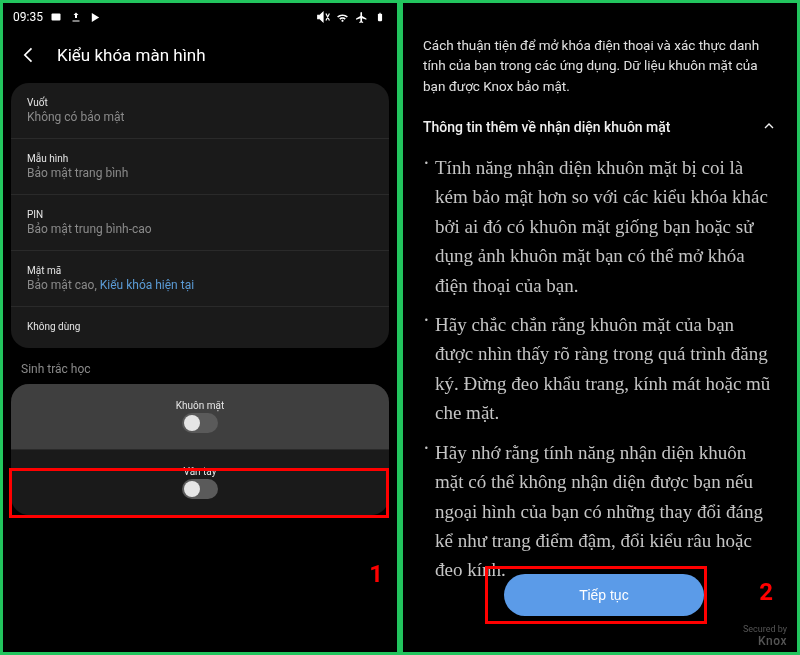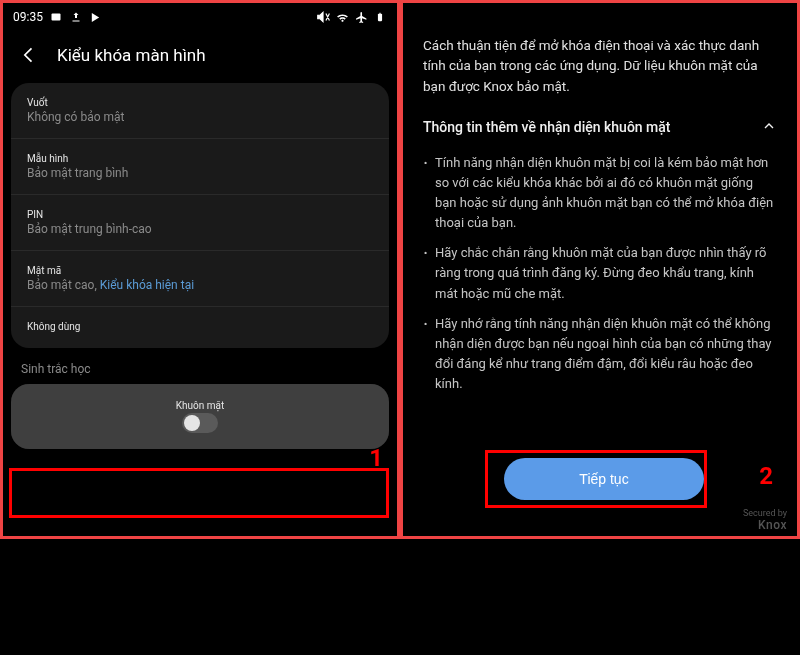--- a/index.html
+++ b/index.html
@@ -5,23 +5,23 @@
   * { margin: 0; padding: 0; box-sizing: border-box; }
   body {
     width: 800px;
     height: 655px;
     background: #000;
     display: flex;
     font-family: -apple-system, BlinkMacSystemFont, "Segoe UI", Roboto, sans-serif;
   }
   .screen {
     width: 400px;
-    height: 539px;
+    height: 655px;
     background: #000;
-    border: 3px solid #ef4444;
+    border: 3px solid #22c55e;
     position: relative;
     overflow: hidden;
   }
   
   .status-bar {
     height: 28px;
     display: flex;
     justify-content: space-between;
     align-items: center;
     padding: 0 10px;
@@ -134,24 +134,25 @@
     font-weight: 500;
     color: #f0f0f0;
     margin-bottom: 16px;
   }
   .bullets {
     list-style: none;
   }
   .bullets li {
     position: relative;
     padding-left: 12px;
-    font-size: 13px;
+    font-size: 19px;
     line-height: 1.55;
     color: #c5c5c5;
     margin-bottom: 10px;
+    font-family: Liberation Serif, serif;
   }
   .bullets li::before {
     content: "·";
     position: absolute;
     left: 0;
     top: 0;
     font-size: 20px;
     line-height: 1;
     color: #c5c5c5;
   }
@@ -267,20 +268,26 @@
 
   <div class="section-label">Sinh trắc học</div>
 
   <div class="panel2">
     <div class="toggle-row highlight">
       <span class="item-title">Khuôn mặt</span>
       <span class="toggle">
           <span class="knob"></span>
         </span>
     </div>
+    <div class="toggle-row">
+      <span class="item-title">Vân tay</span>
+      <span class="toggle">
+          <span class="knob"></span>
+        </span>
+    </div>
   </div>
 
   <div class="red-box" style="left:6px; top:465px; width:380px; height:50px;"></div>
   <div class="step-num" style="right:14px; bottom:64px;">1</div>
 </div>
 
 <div class="screen">
   <div class="right-content">
     <p class="intro">Cách thuận tiện để mở khóa điện thoại và xác thực danh tính của bạn trong các ứng dụng. Dữ liệu khuôn mặt của bạn được Knox bảo mật.</p>
 

